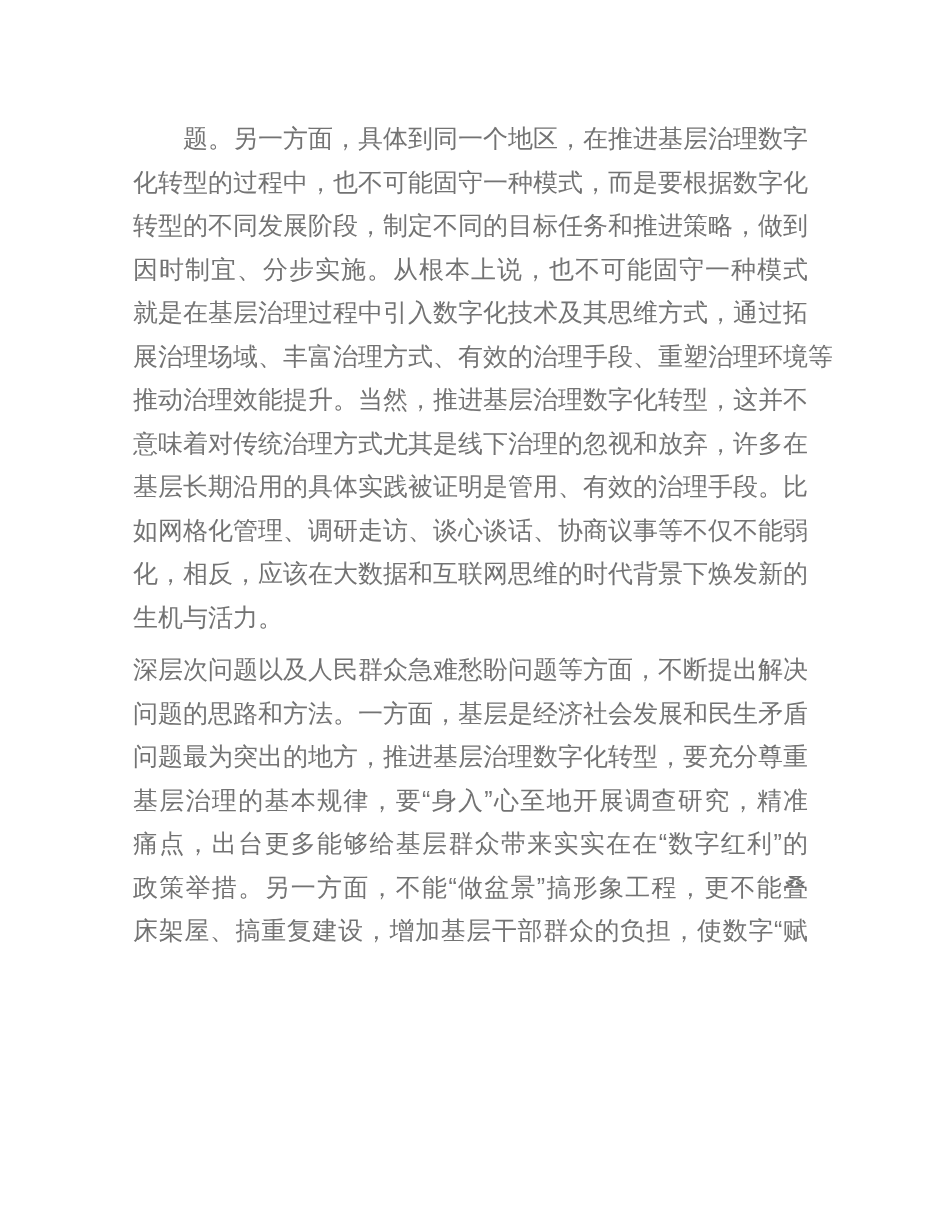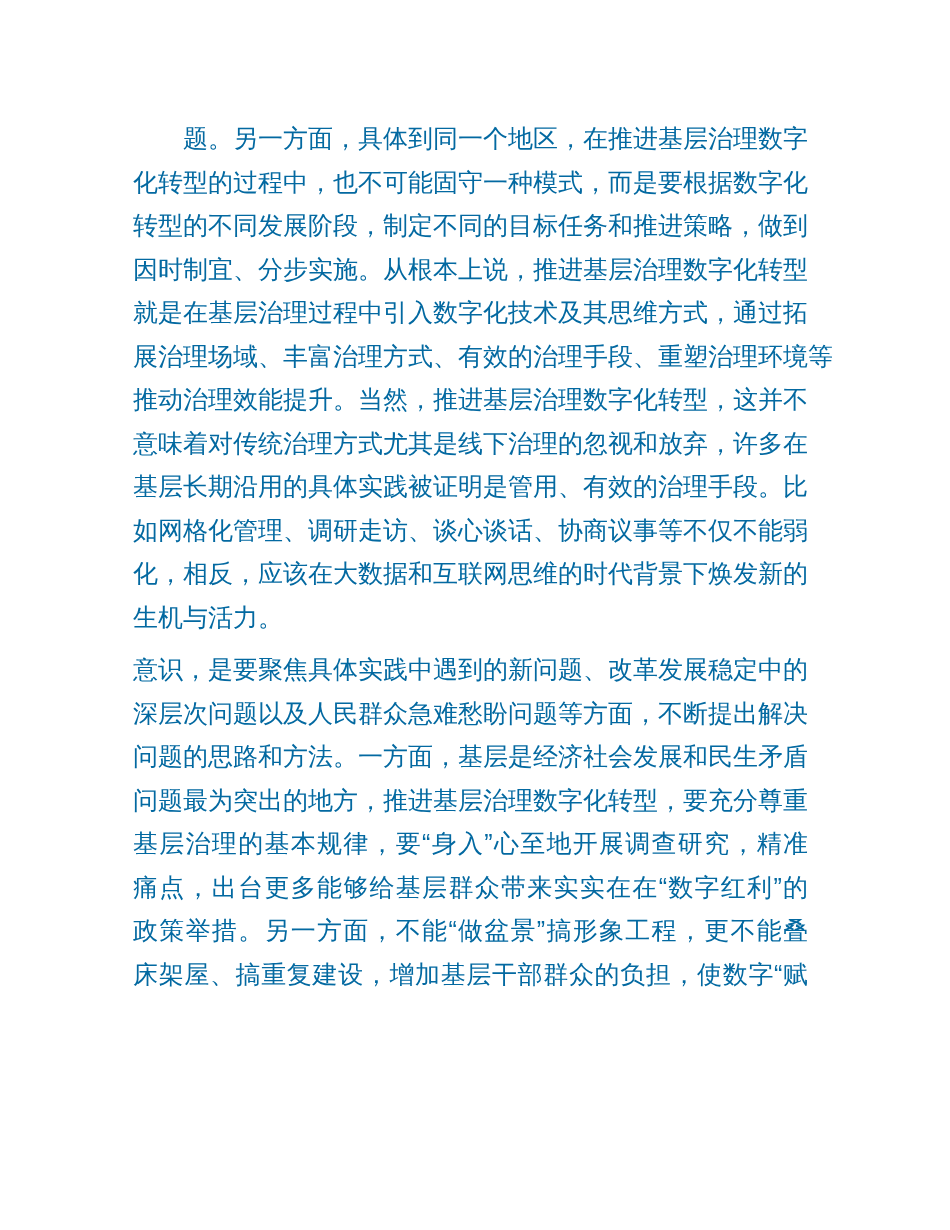--- a/index.html
+++ b/index.html
@@ -24,21 +24,21 @@
     padding: 0;
   }
   .para-1 {
     margin-bottom: 9px;
   }
   .line {
     width: 675px;
     font-family: "Liberation Sans", sans-serif;
     font-size: 25px;
     line-height: 43.5px;
-    color: #0369a1;
+    color: #737373;
     text-align: justify;
     text-align-last: justify;
     text-justify: inter-character;
     white-space: nowrap;
   }
   .line.indent {
     text-indent: 2em;
   }
   .line.short {
     text-align: center;
@@ -48,33 +48,32 @@
 </style>
 </head>
 <body>
 
 <div class="page">
 
   <div class="para para-1">
     <div class="line indent">题。另一方面，具体到同一个地区，在推进基层治理数字</div>
     <div class="line">化转型的过程中，也不可能固守一种模式，而是要根据数字化</div>
     <div class="line">转型的不同发展阶段，制定不同的目标任务和推进策略，做到</div>
-    <div class="line">因时制宜、分步实施。从根本上说，推进基层治理数字化转型</div>
+    <div class="line">因时制宜、分步实施。从根本上说，也不可能固守一种模式</div>
     <div class="line">就是在基层治理过程中引入数字化技术及其思维方式，通过拓</div>
     <div class="line">展治理场域、丰富治理方式、有效的治理手段、重塑治理环境等</div>
     <div class="line">推动治理效能提升。当然，推进基层治理数字化转型，这并不</div>
     <div class="line">意味着对传统治理方式尤其是线下治理的忽视和放弃，许多在</div>
     <div class="line">基层长期沿用的具体实践被证明是管用、有效的治理手段。比</div>
     <div class="line">如网格化管理、调研走访、谈心谈话、协商议事等不仅不能弱</div>
     <div class="line">化，相反，应该在大数据和互联网思维的时代背景下焕发新的</div>
     <div class="line short">生机与活力。</div>
   </div>
 
   <div class="para para-2">
-    <div class="line">意识，是要聚焦具体实践中遇到的新问题、改革发展稳定中的</div>
     <div class="line">深层次问题以及人民群众急难愁盼问题等方面，不断提出解决</div>
     <div class="line">问题的思路和方法。一方面，基层是经济社会发展和民生矛盾</div>
     <div class="line">问题最为突出的地方，推进基层治理数字化转型，要充分尊重</div>
     <div class="line">基层治理的基本规律，要“身入”心至地开展调查研究，精准</div>
     <div class="line">痛点，出台更多能够给基层群众带来实实在在“数字红利”的</div>
     <div class="line">政策举措。另一方面，不能“做盆景”搞形象工程，更不能叠</div>
     <div class="line">床架屋、搞重复建设，增加基层干部群众的负担，使数字“赋</div>
   </div>
 
 </div>

